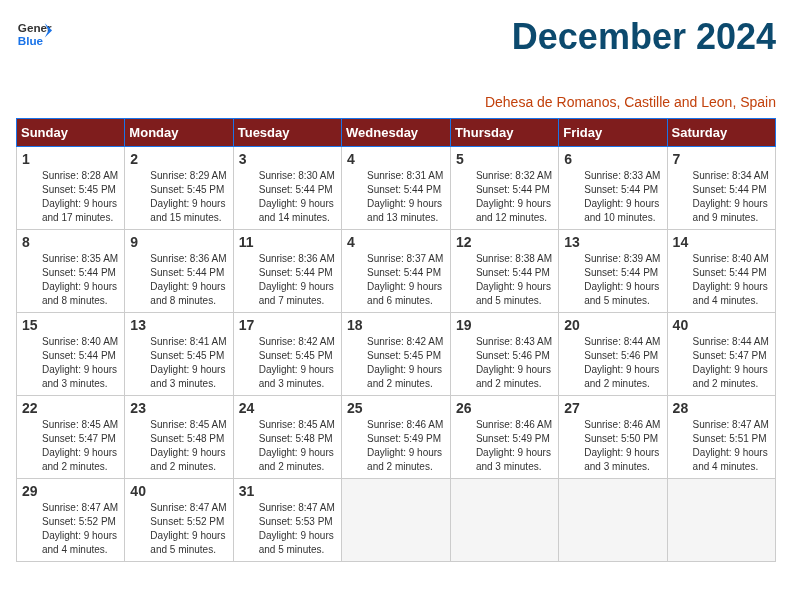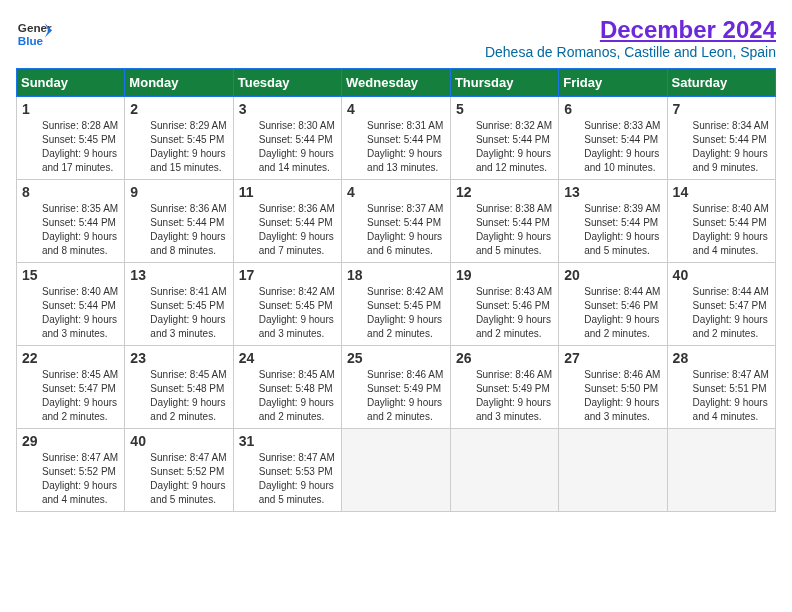--- a/index.html
+++ b/index.html
@@ -22,36 +22,36 @@
       gap: 4px;
     }
     .logo-icon {
       width: 36px;
       height: 36px;
     }
     .title-area {
       text-align: right;
     }
     .main-title {
-      font-size: 24px;
+      font-size: 36px;
       font-weight: bold;
-      color: #6d28d9;
-      text-decoration: underline;
+      color: #0c4a6e;
     }
     .subtitle {
       font-size: 14px;
-      color: #0369a1;
+      color: #c2410c;
+      margin-top: 36px;
     }
     .calendar {
       width: 100%;
       border-collapse: collapse;
       font-size: 11px;
     }
     .calendar th {
-      background-color: #15803d;
+      background-color: #7f1d1d;
       color: #fff;
       padding: 6px 4px;
       text-align: left;
       font-size: 13px;
       font-weight: bold;
       border: 1px solid #1a73e8;
     }
     .calendar td {
       border: 1px solid #ccc;
       vertical-align: top;

